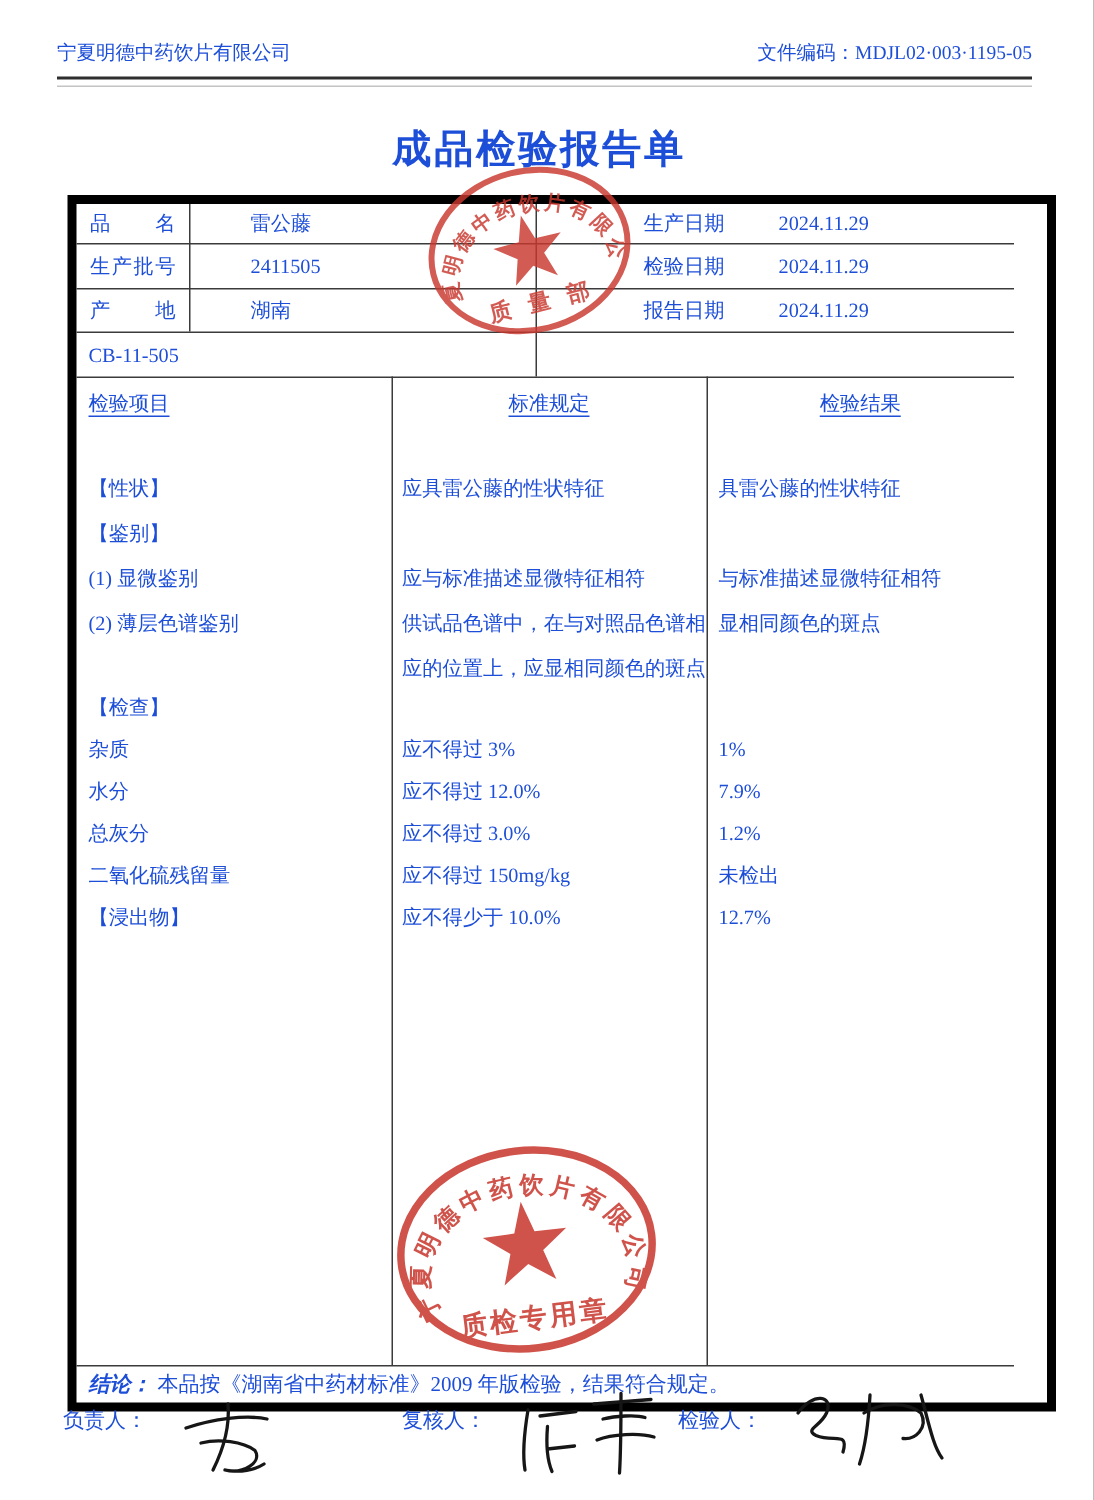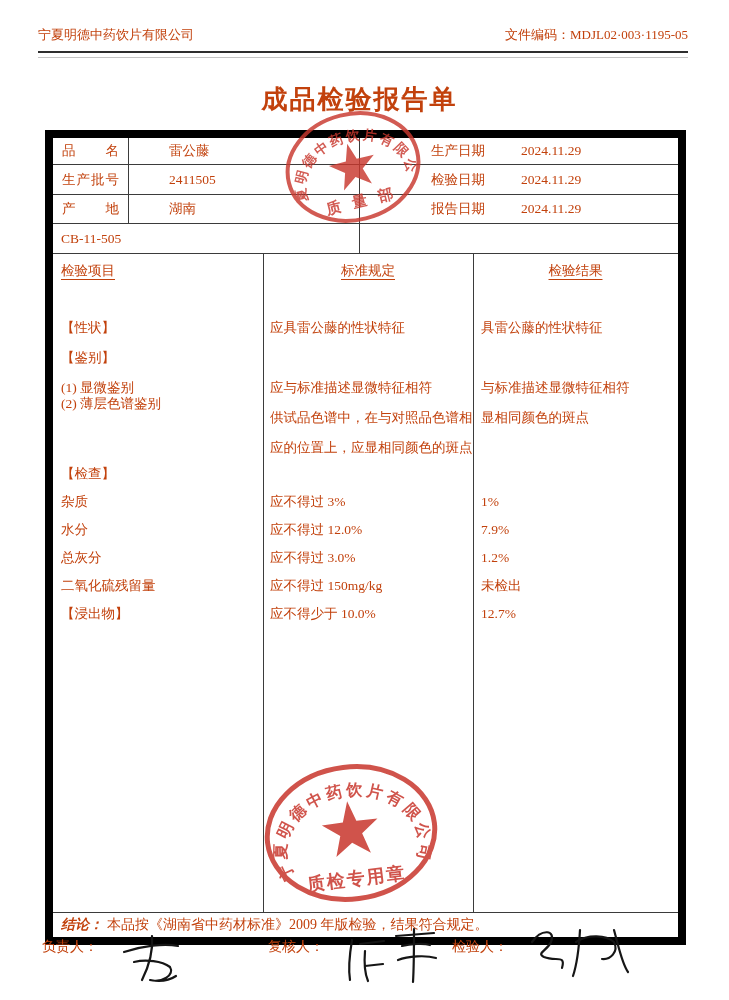--- a/index.html
+++ b/index.html
@@ -1,30 +1,30 @@
 <!DOCTYPE html>
 <html><head>
 <meta charset="utf-8">
 <style>
   html,body{margin:0;padding:0;background:#8a8a8a;}
   .page{
     position:relative;width:729px;height:1000px;background:#ffffff;
-    font-family:"Liberation Serif","DejaVu Serif",serif;color:#c2410c;
+    font-family:"Liberation Serif","DejaVu Serif",serif;color:#1d4ed8;
     overflow:hidden;margin:0 auto;
   }
   
   .hdr{position:absolute;left:38px;top:26px;width:650px;display:flex;
        justify-content:space-between;align-items:flex-end;
        border-bottom:2px solid #2e2e2e;padding-bottom:7px;font-size:13px;}
   .hdr-sub{position:absolute;left:38px;top:57px;width:650px;height:1px;background:#c4c4c4;}
   .title{position:absolute;left:45px;top:82px;width:629px;text-align:center;
          font-size:26px;font-weight:bold;letter-spacing:2px;}
   
   .frame{position:absolute;left:45px;top:130px;width:625px;height:799px;
-         border:8px solid #000000;}
+         border:6px solid #000000;padding-left:22px;}
   .hl,.vl{position:absolute;background:#3b3b3b;}
   .hl{height:1px;left:0;width:625px;}
   .vl{width:1px;}
   .irow{position:absolute;left:0;width:625px;display:flex;align-items:center;font-size:13.5px;}
   .lblj{width:75px;box-sizing:border-box;padding:0 9px;text-align:justify;text-align-last:justify;}
   .val{width:231px;box-sizing:border-box;padding-left:10px;margin-left:31px;}
   .dlab{box-sizing:border-box;padding-left:7px;width:97px;margin-left:34px;}
   .cellline{position:absolute;font-size:13.5px;line-height:20px;display:flex;}
   .c1{position:absolute;left:0;width:210px;box-sizing:border-box;padding-left:8px;}
   .c2{position:absolute;left:210px;width:210px;box-sizing:border-box;padding-left:7px;font-family:Liberation Serif, serif;}
@@ -106,21 +106,21 @@
         <span class="c1 cellline" style="top:210px">【鉴别】</span>
         <span class="c2 cellline" style="top:210px"></span>
         <span class="c3 cellline" style="top:210px"></span>
       </div>
       <div>
         <span class="c1 cellline" style="top:240px">(1) 显微鉴别</span>
         <span class="c2 cellline" style="top:240px">应与标准描述显微特征相符</span>
         <span class="c3 cellline" style="top:240px">与标准描述显微特征相符</span>
       </div>
       <div>
-        <span class="c1 cellline" style="top:256px">(2) 薄层色谱鉴别</span>
+        <span class="c1 cellline" style="top:270px">(2) 薄层色谱鉴别</span>
         <span class="c2 cellline" style="top:270px">供试品色谱中，在与对照品色谱相</span>
         <span class="c3 cellline" style="top:270px">显相同颜色的斑点</span>
       </div>
       <div>
         <span class="c1 cellline" style="top:300px"></span>
         <span class="c2 cellline" style="top:300px">应的位置上，应显相同颜色的斑点</span>
         <span class="c3 cellline" style="top:300px"></span>
       </div>
       <div>
         <span class="c1 cellline" style="top:326px">【检查】</span>

